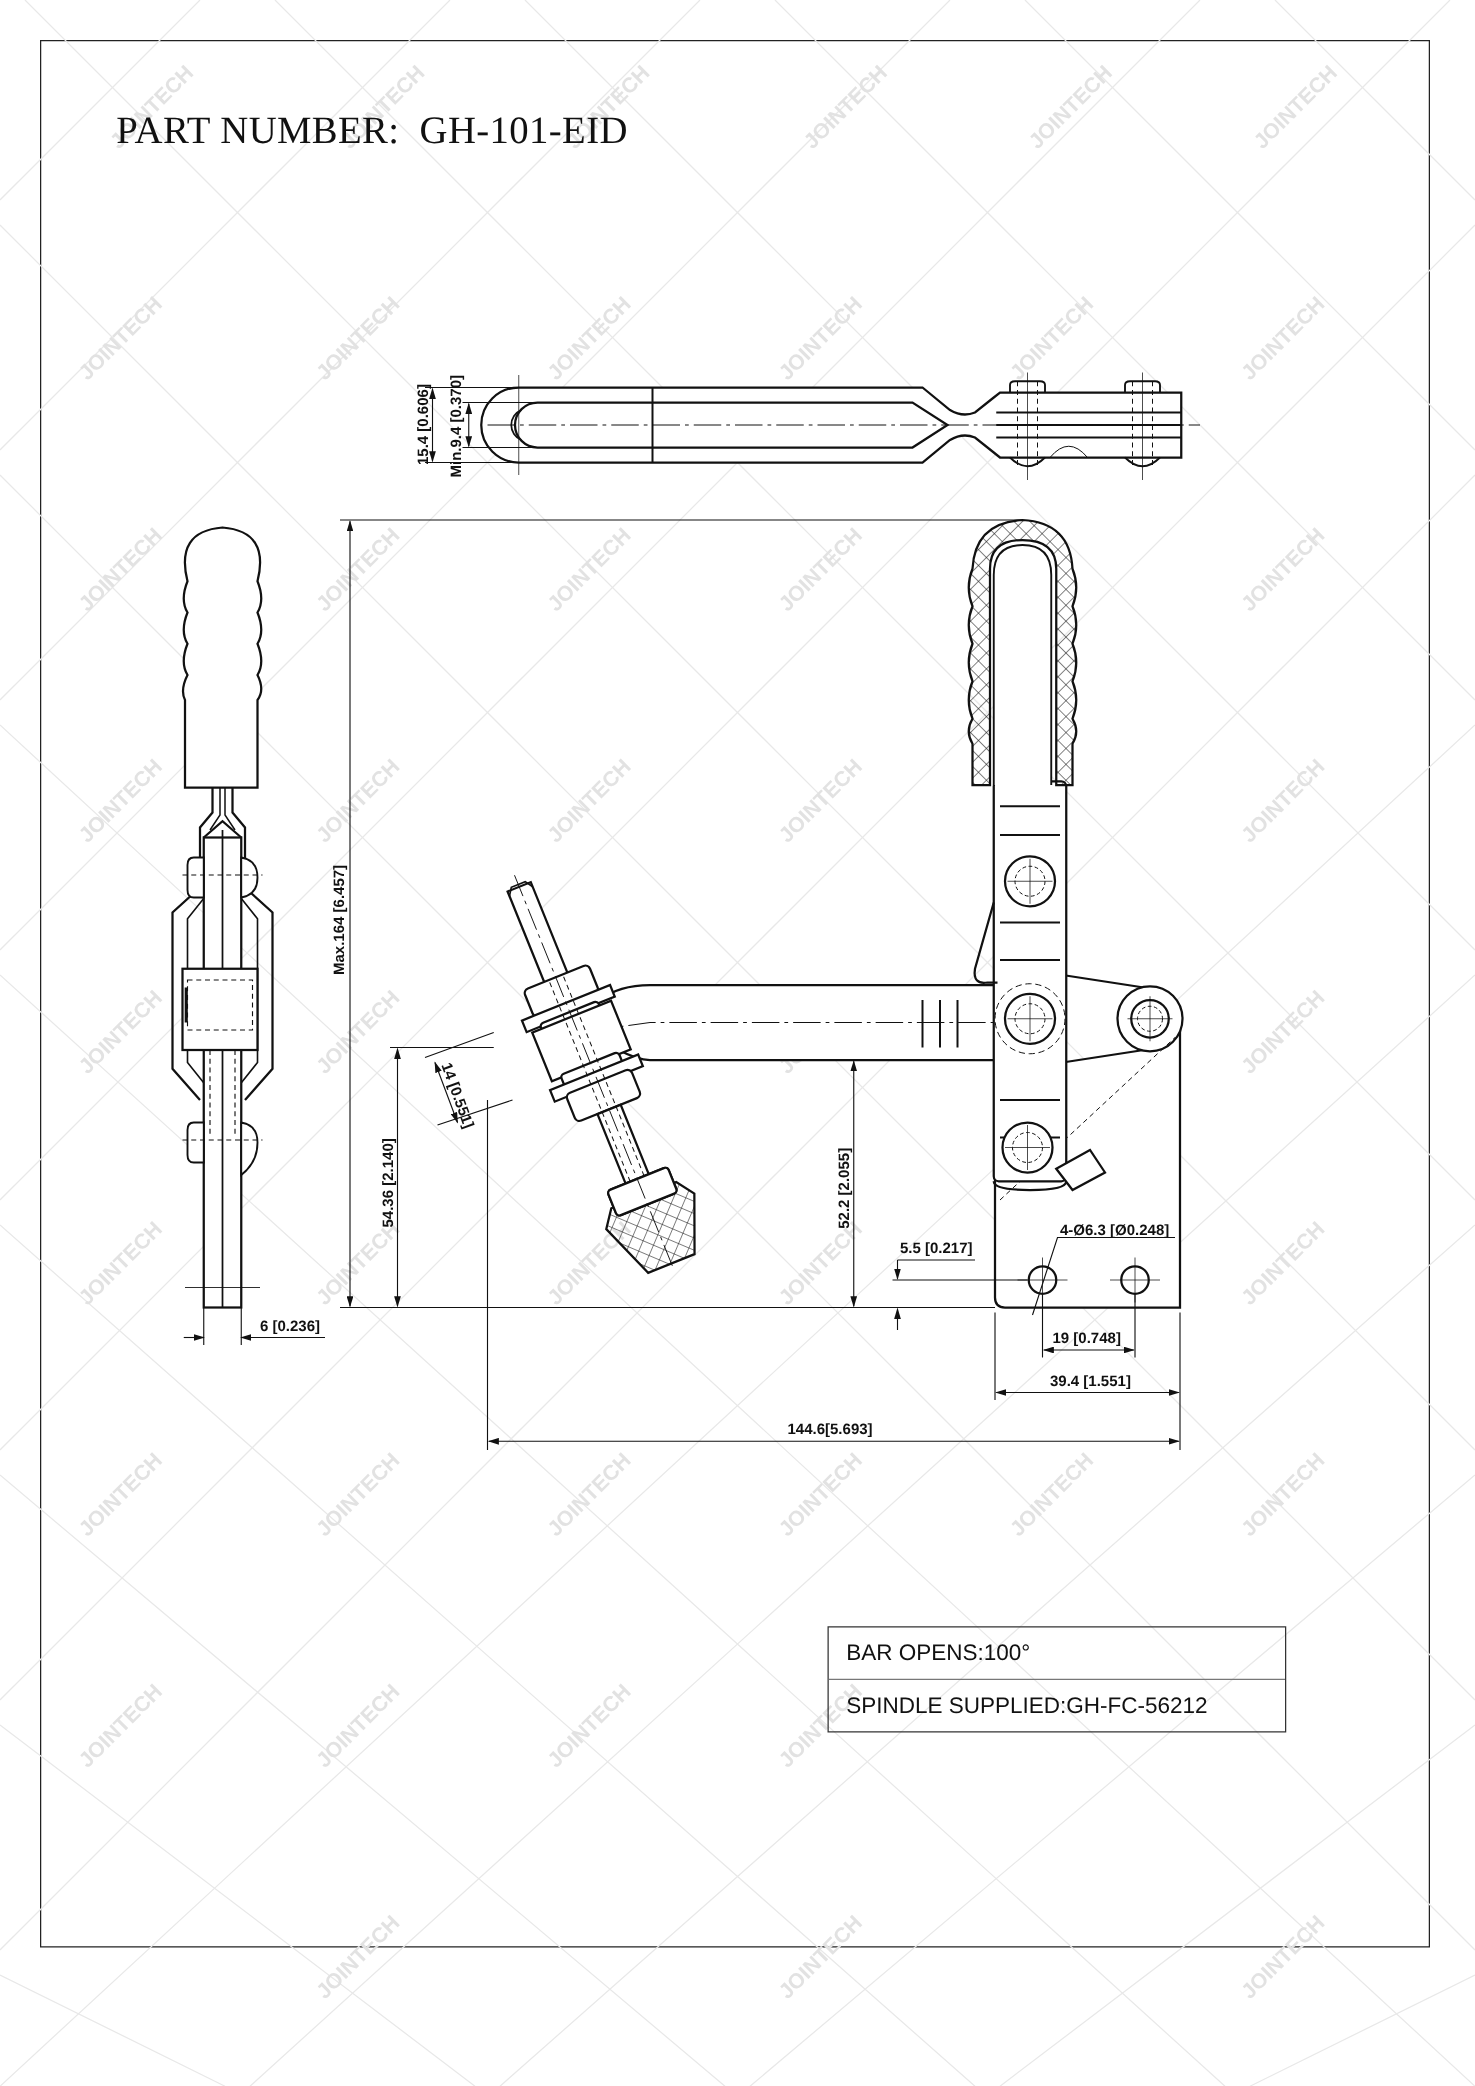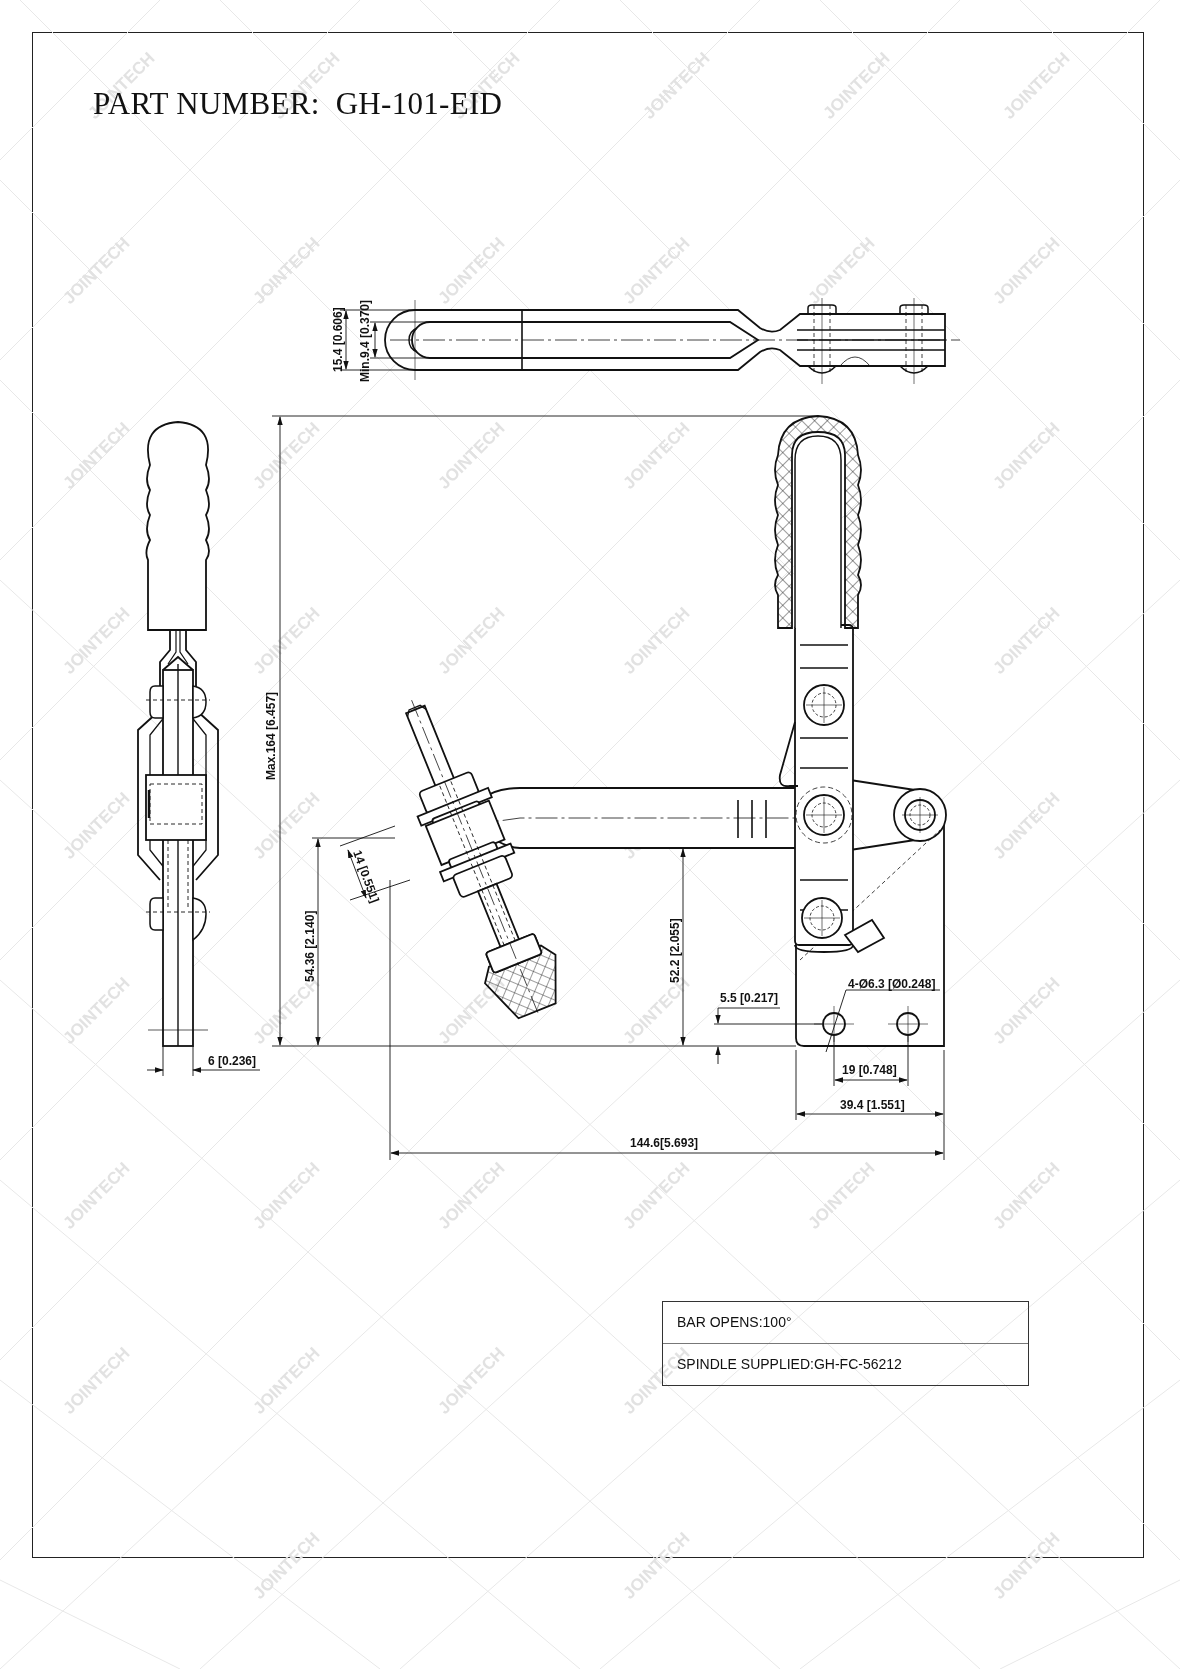--- a/index.html
+++ b/index.html
@@ -4,21 +4,21 @@
 <style>
   html, body { margin: 0; padding: 0; background: #ffffff; }
   body { width: 1180px; height: 1669px; position: relative; overflow: hidden; font-family: "Liberation Sans", sans-serif; }
   .sheet { position: absolute; left: 0; top: 0; width: 1180px; height: 1669px; }
   .frame { position: absolute; left: 32px; top: 32px; width: 1112px; height: 1526px; border: 1.5px solid #222; box-sizing: border-box; }
   .title { position: absolute; left: 93px; top: 86px; font-family: "Liberation Serif", serif; font-size: 31px; color: #111; letter-spacing: 0.3px; white-space: pre; }
   svg.drawing { position: absolute; left: 0; top: 0; }
   .dim { font-family: "Liberation Sans", sans-serif; font-size: 12px; font-weight: bold; fill: #111; }
   .wm { font-family: "Liberation Sans", sans-serif; font-size: 17px; font-weight: bold; fill: #e2e2e2; }
   .spec-table { position: absolute; left: 662px; top: 1301px; width: 367px; border: 1.2px solid #333; box-sizing: border-box; }
-  .spec-row { height: 41px; line-height: 41px; padding-left: 14px; font-size: 14px; color: #111; border-bottom: 1px solid #777; white-space: nowrap; }
+  .spec-row { height: 41px; line-height: 41px; padding-left: 14px; font-size: 18px; color: #111; border-bottom: 1px solid #777; white-space: nowrap; }
   .spec-row:last-child { border-bottom: none; }
 </style>
 </head>
 <body>
 
 <div class="sheet">
   <div class="frame"></div>
 
   <svg class="drawing" width="1180" height="1669" viewBox="0 0 1180 1669">
     <defs>

